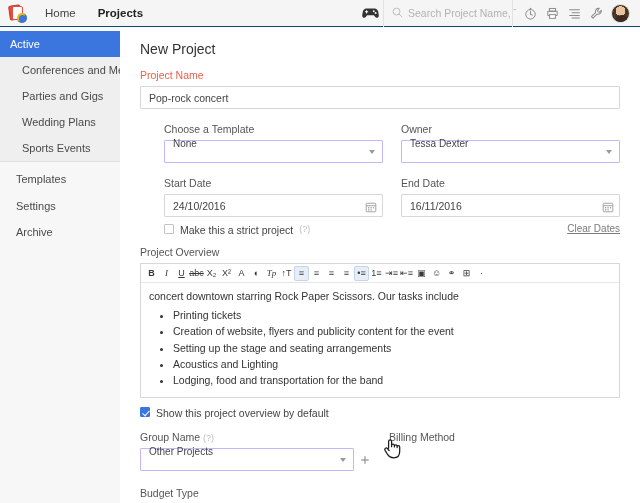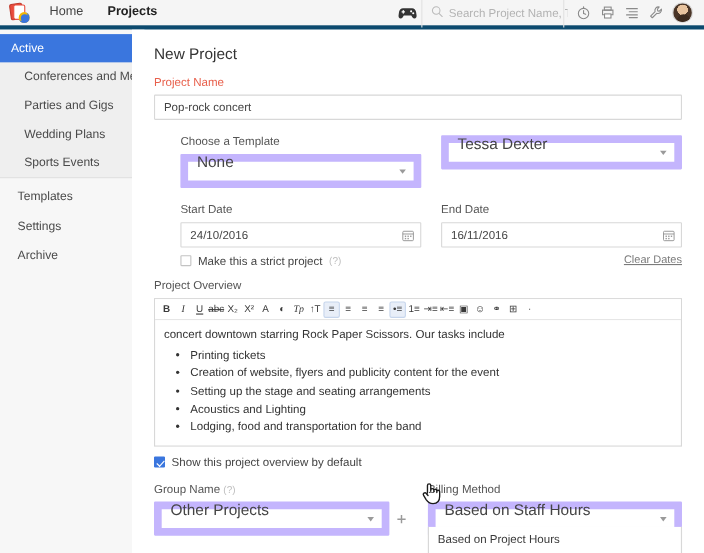--- a/index.html
+++ b/index.html
@@ -9,21 +9,21 @@
     overflow: hidden;
     background: #ffffff;
     font-family: "Liberation Sans", sans-serif;
     -webkit-font-smoothing: antialiased;
   }
   #app { position: relative; width: 640px; height: 503px; background:#fff; }
 
   
   .topbar {
     position: absolute; top:0; left:0; width:640px; height:27px;
-    background:#f5f5f5; border-bottom:4px solid #0c4a6e;
+    background:#f5f5f5; border-bottom:1px solid #0c4a6e;
     display:flex; align-items:center;
   }
   .logo { width:34px; height:27px; display:flex; align-items:center; justify-content:center; }
   .logo-shape { position:relative; width:19px; height:19px; }
   .logo-card {
     position:absolute; left:1px; top:1px; width:12px; height:15px;
     background:#e84c3d; border-radius:2px; transform:rotate(-8deg);
     border:1px solid #c0392b;
   }
   .logo-card2 {
@@ -102,22 +102,22 @@
     width:100%; height:23px; border:1px solid #d8d8d8; background:#fff;
     font-size:10.5px; color:#444; padding:0 8px; outline:none;
     font-family:"Liberation Sans", sans-serif; border-radius:1px;
   }
   .row { display:flex; gap:18px; }
   .col { flex:1; min-width:0; }
   .mt14 { margin-top:14px;margin-left:24px; }
   .mt12 { margin-top:12px; }
 
   .select {
-    position:relative; width:100%; height:23px; border:7px solid #c4b5fd;
-    background:#fff; font-size:14px; color:#444; display:flex; align-items:center;
+    position:relative; width:100%; height:23px; border:1px solid #c4b5fd;
+    background:#fff; font-size:10px; color:#444; display:flex; align-items:center;
     padding:0 18px 17px 8px; cursor:pointer; border-radius:1px;
   }
   .caret {
     position:absolute; right:7px; top:50%; margin-top:-2px;
     width:0; height:0; border-left:3.5px solid transparent; border-right:3.5px solid transparent;
     border-top:4px solid #9a9a9a;
   }
   .datefield { position:relative; }
   .cal-icon { position:absolute; right:6px; top:5px; }
   .checkline { display:flex; align-items:flex-start; gap:6px; margin-top:7px; }
@@ -278,20 +278,21 @@
       
       <div class="row mt14">
         <div class="col">
           <div class="label">Choose a Template</div>
           <div class="select">
             <span>None</span>
             <span class="caret"></span>
           </div>
         </div>
         <div class="col">
+          <div class="label">Owner</div>
           <div class="select">
             <span>Tessa Dexter</span>
             <span class="caret"></span>
           </div>
         </div>
       </div>
 
       
       <div class="row mt14">
         <div class="col">
@@ -414,30 +415,20 @@
               </svg>
             </div>
           </div>
 
           <div class="label" style="margin-top:16px;">Budget Type</div>
 
         </div>
 
         <div class="col">
           <div class="label">Billing Method</div>
-          <div class="dd-wrap">
-            <div class="select">
-              <span>Based on Staff Hours</span>
-              <span class="caret"></span>
-            </div>
-            <div class="dd-list" id="billing-options">
-                <div class="dd-opt">Based on Project Hours</div>
-                <div class="dd-opt hl">Based on Staff Hours</div>
-              </div>
-          </div>
         </div>
       </div>
 
       
       
 
     </div>
   </div>
 
   <div class="cursor-hand" style="left:382px; top:437px;">

